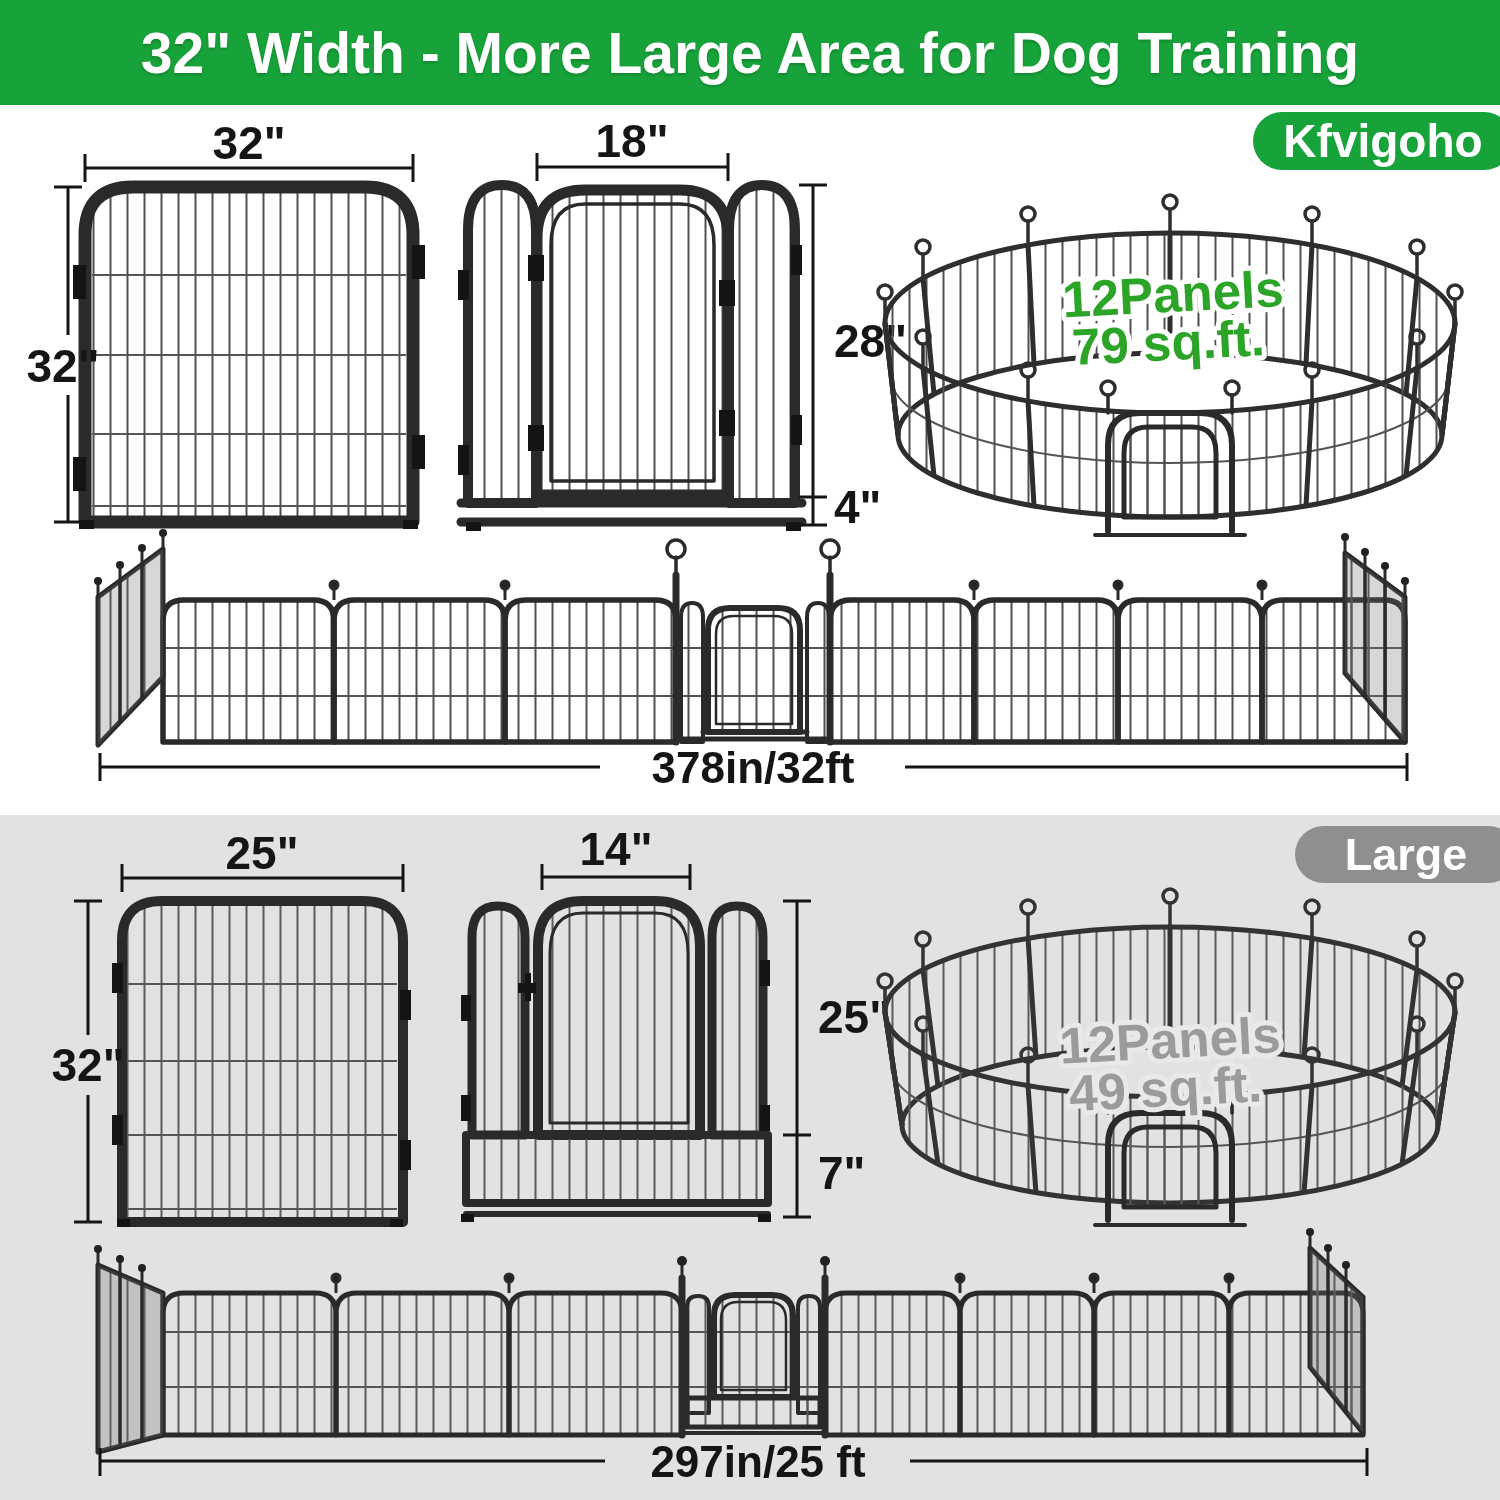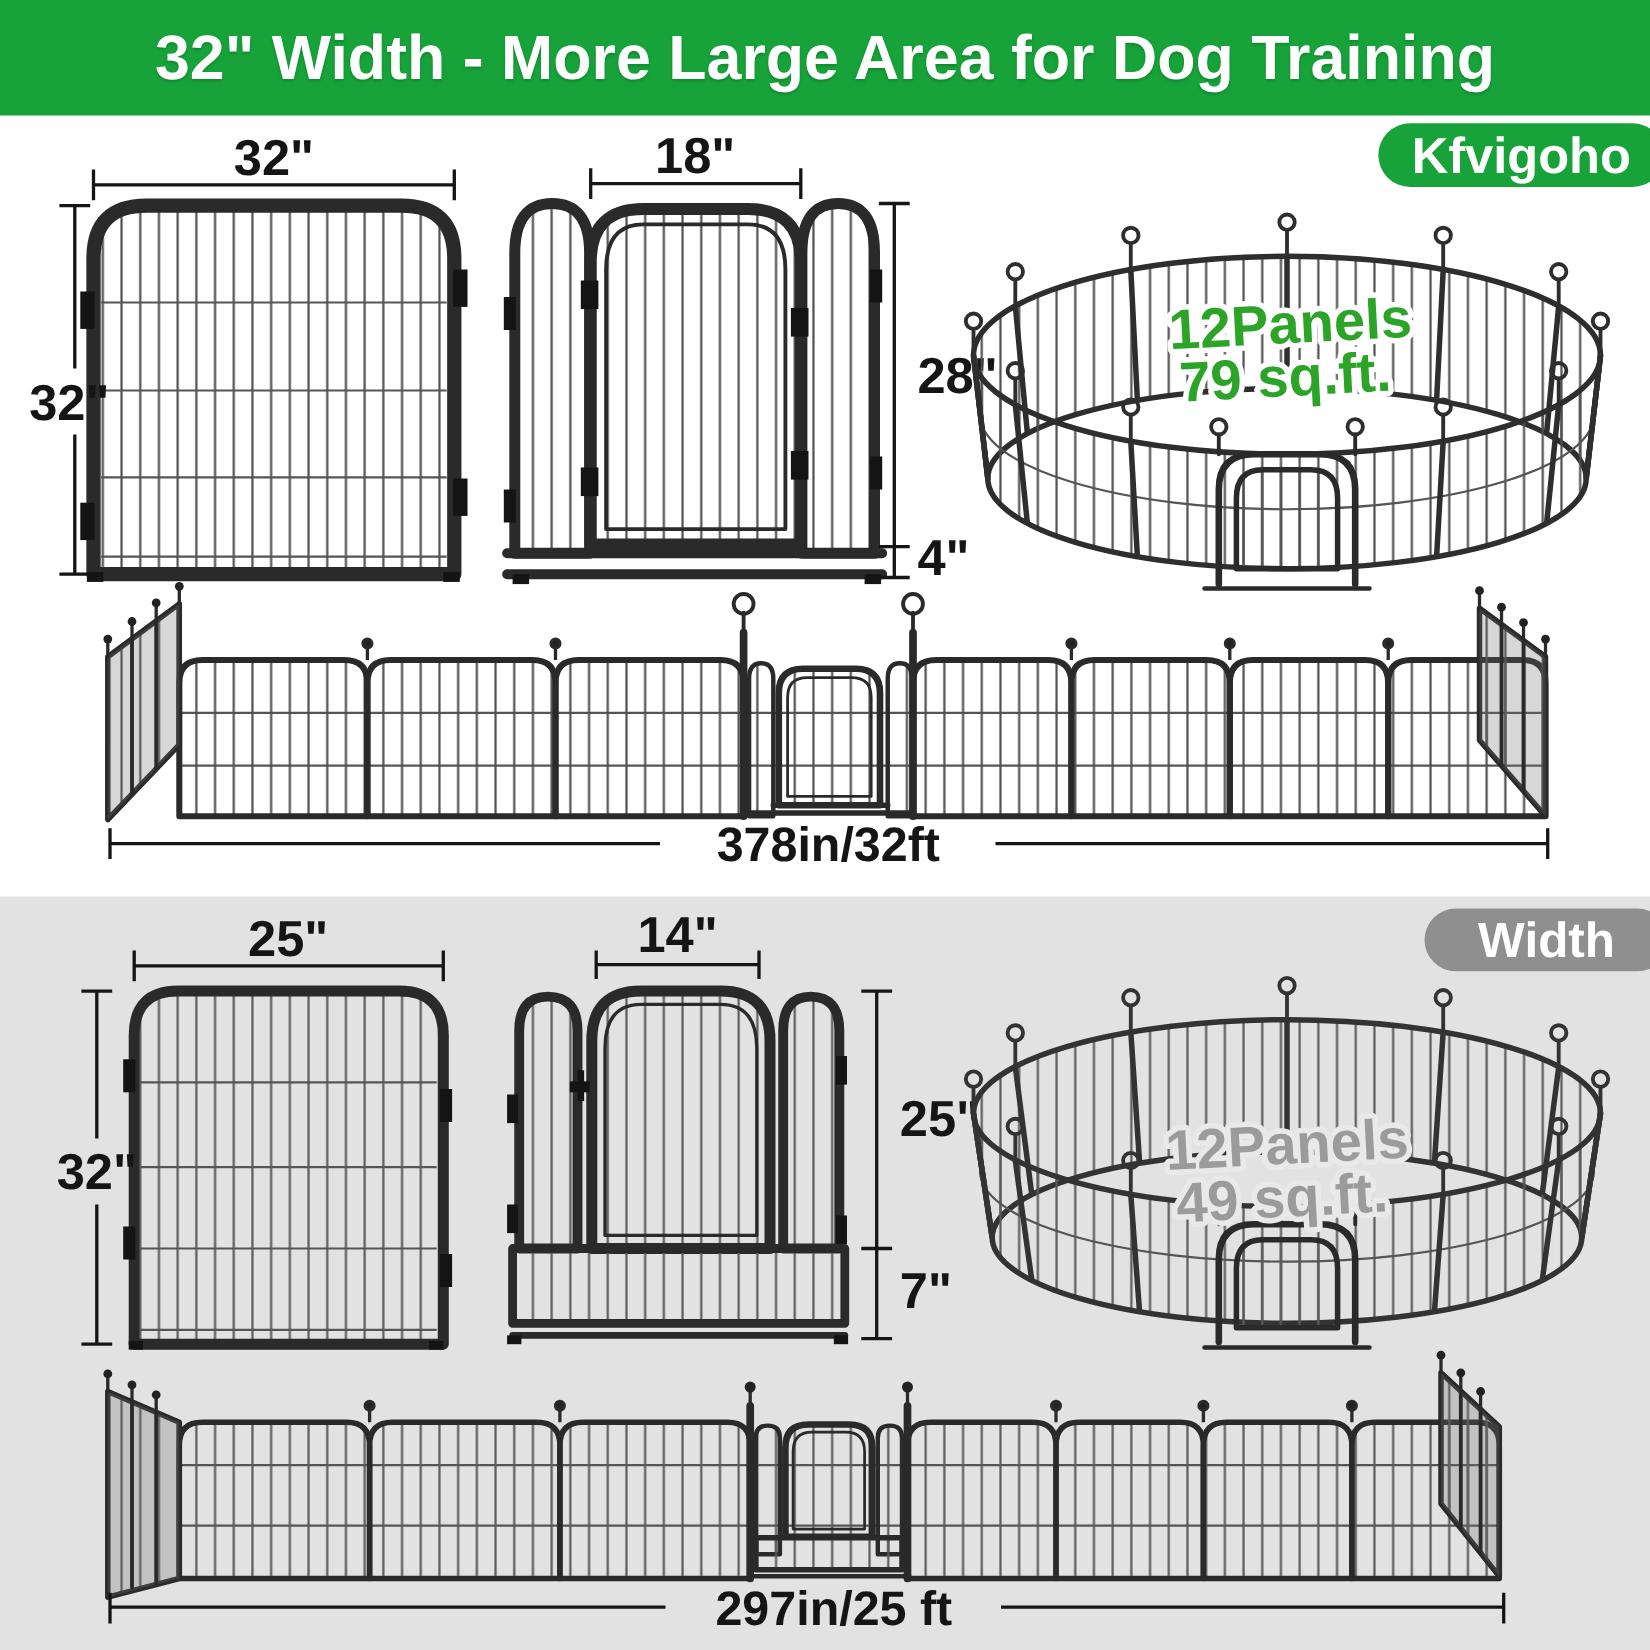--- a/index.html
+++ b/index.html
@@ -36,21 +36,21 @@
 
 <div class="banner">
   <span>32" Width - More Large Area for Dog Training</span>
 </div>
 <div class="pill" id="brand">
   <span>Kfvigoho</span>
 </div>
 
 <div class="others-bg"></div>
 <div class="pill" id="others-badge">
-  <span>Width</span>
+  <span>Large</span>
 </div>
 
 <svg id="svg-ours" width="1500" height="710" viewBox="0 0 1500 710">
   <defs>
     <pattern id="vb1" width="17" height="12" patternUnits="userSpaceOnUse">
       <path d="M8.5,0V12" stroke="#4f4f4f" stroke-width="2"></path>
     </pattern>
   </defs>
 
   <g>

